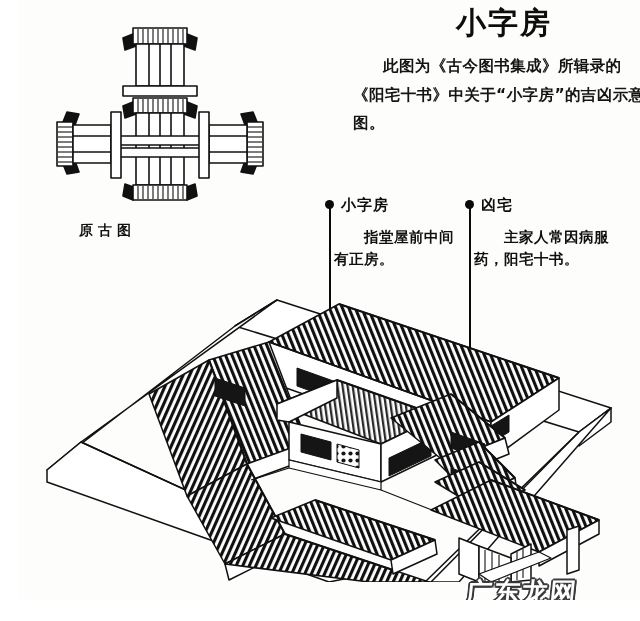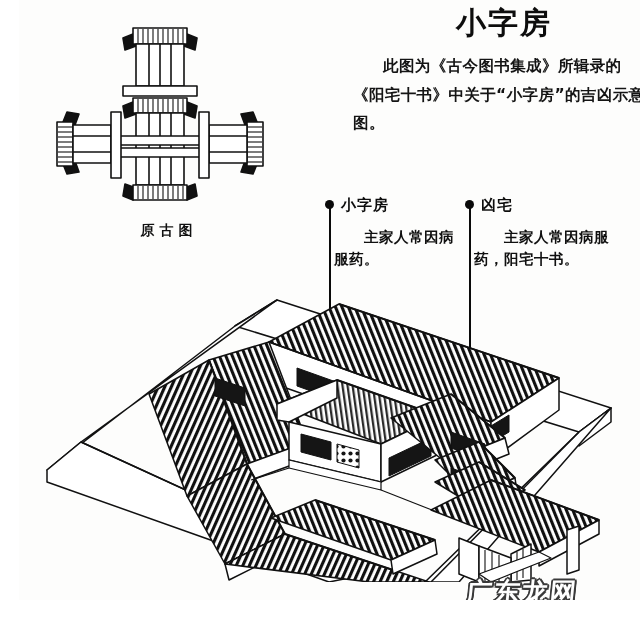--- a/index.html
+++ b/index.html
@@ -46,21 +46,21 @@
     color: #141414;
     font-weight: 600;
   }
 
   
   .plan-caption {
     position: absolute;
     left: 60px;
     top: 222px;
     width: 180px;
-    text-align: center;
+    text-align: left;
     font-size: 14px;
     font-weight: bold;
     letter-spacing: 5px;
     color: #111;
   }
   #plan-svg {
     position: absolute;
     left: 18px;
     top: 8px;
   }
@@ -262,21 +262,21 @@
 
     </g>
   </svg>
 
   <div class="plan-caption">原古图</div>
 
   <div class="anno" id="anno-left">
     <span class="dot"></span>
     <span class="lead"></span>
     <div class="head">小字房</div>
-    <div class="body">主家人常因病服药。</div>
+    <div class="body">指堂屋前中间有正房。</div>
   </div>
 
   <div class="anno" id="anno-right">
     <span class="dot"></span>
     <span class="lead"></span>
     <div class="head">凶宅</div>
     <div class="body">主家人常因病服药，阳宅十书。</div>
   </div>
 
   <svg id="house-svg" width="600" height="300" viewBox="0 0 600 300">

